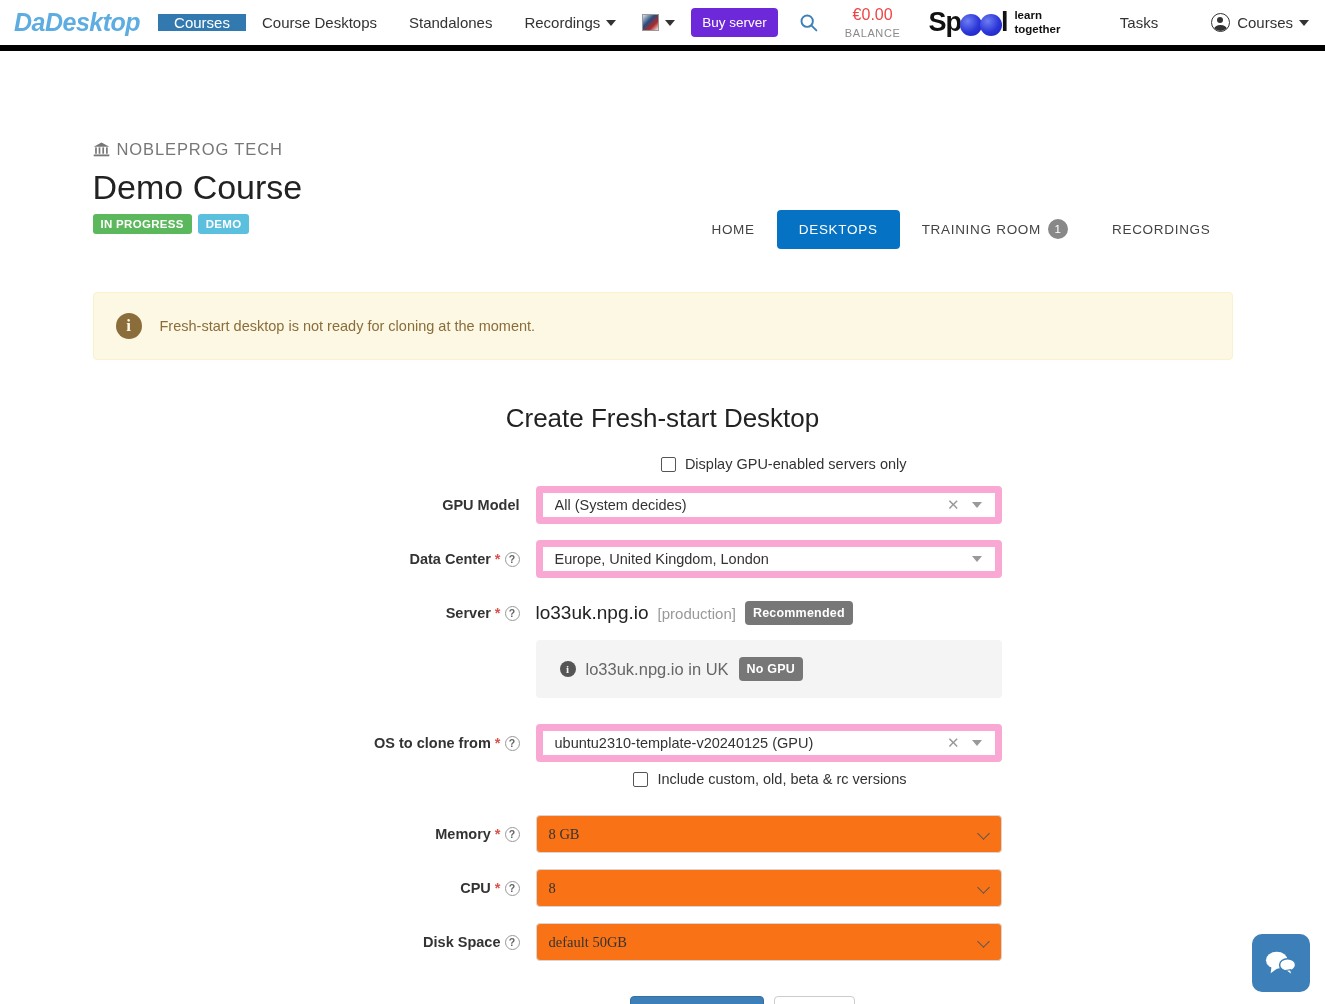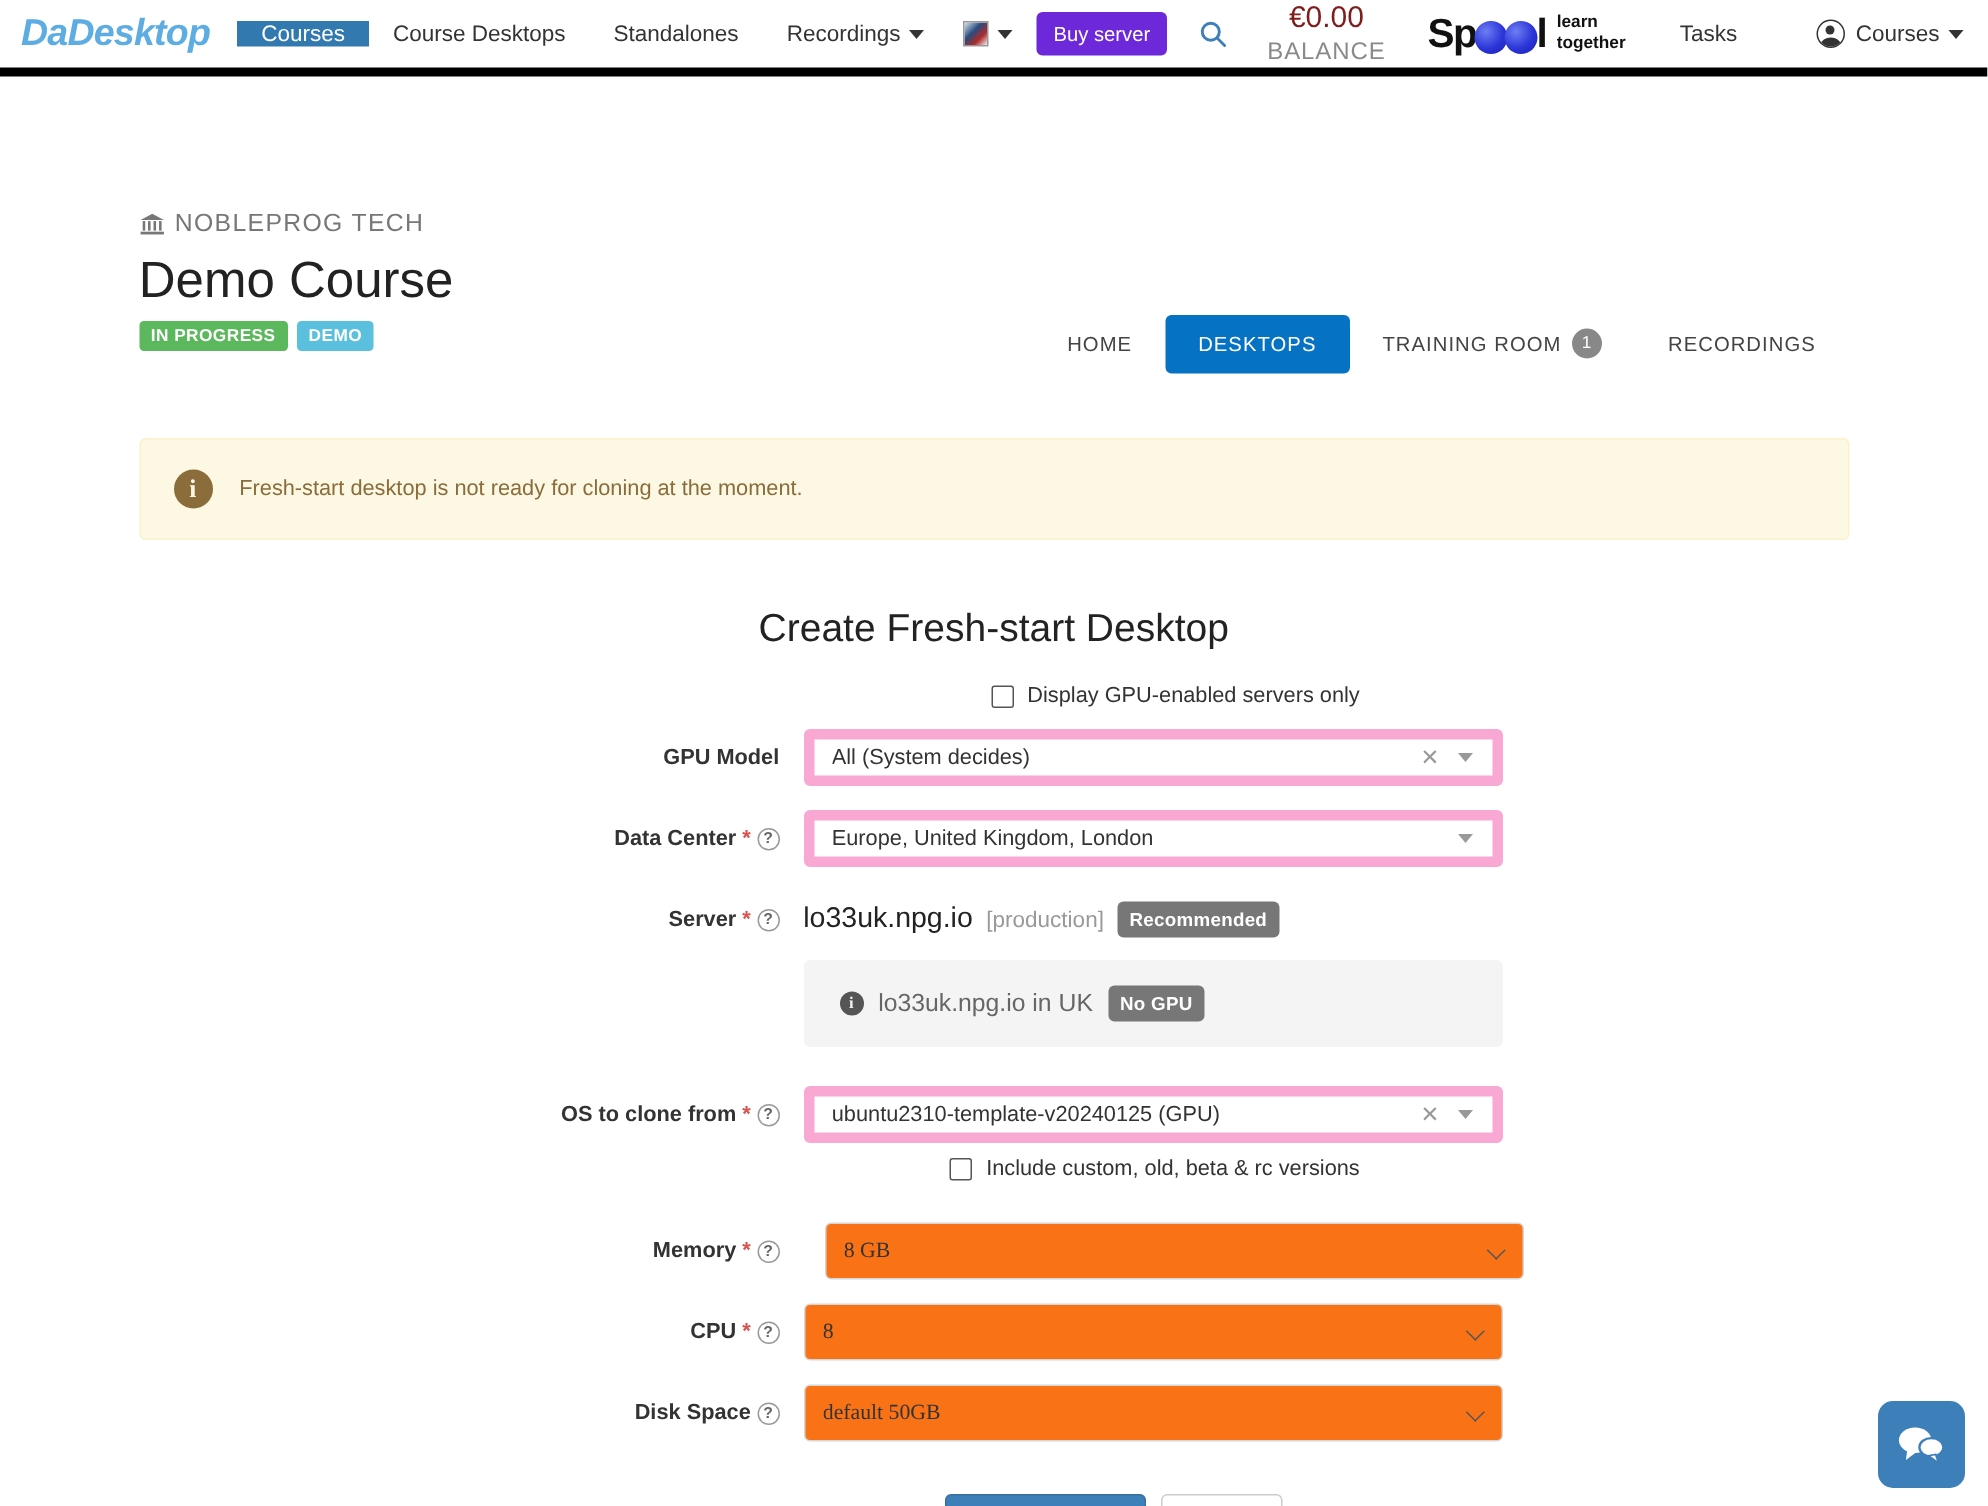--- a/index.html
+++ b/index.html
@@ -79,22 +79,22 @@
     font-family: inherit;
     white-space: nowrap;
   }
   .search-wrap { display:flex; align-items:center; padding: 0 14px; cursor:pointer; }
   .balance-box {
     display: flex; flex-direction: column;
     align-items: center; justify-content: center;
     padding: 0 12px;
     cursor: pointer;
   }
-  .balance-amount { font-size: 20px; color: #7f1d1d; line-height: 1.1; }
-  .balance-label { font-size: 16px; color: #8a8a8a; letter-spacing: 0.6px; margin-top: 3px; }
+  .balance-amount { font-size: 16px; color: #ef4444; line-height: 1.1; }
+  .balance-label { font-size: 11px; color: #8a8a8a; letter-spacing: 0.6px; margin-top: 3px; }
   .spool-logo {
     display: flex; align-items: center;
     padding: 0 16px;
     cursor: pointer;
   }
   .spool-main {
     font-size: 27px; font-weight: bold; color: #111;
     letter-spacing: -1px; display: flex; align-items: center;
   }
   .spool-o {
@@ -529,21 +529,21 @@
           <span class="tri-down"></span>
         </div>
       </div>
     </div>
 
     <div class="checkbox-row inc-cb-row">
       <span class="cb"></span>
       <span>Include custom, old, beta &amp; rc versions</span>
     </div>
 
-    <div class="row" style="margin-top:28px;gap:14px;">
+    <div class="row" style="margin-top:28px;">
       <div class="lbl-col">
         <span>Memory</span>
           <span class="req">*</span>
         <span class="help-icon">?</span>
       </div>
       <div class="ctl-col sel-wrap">
         <select class="native-select">
           <option>8 GB</option>
         </select>
       </div>

